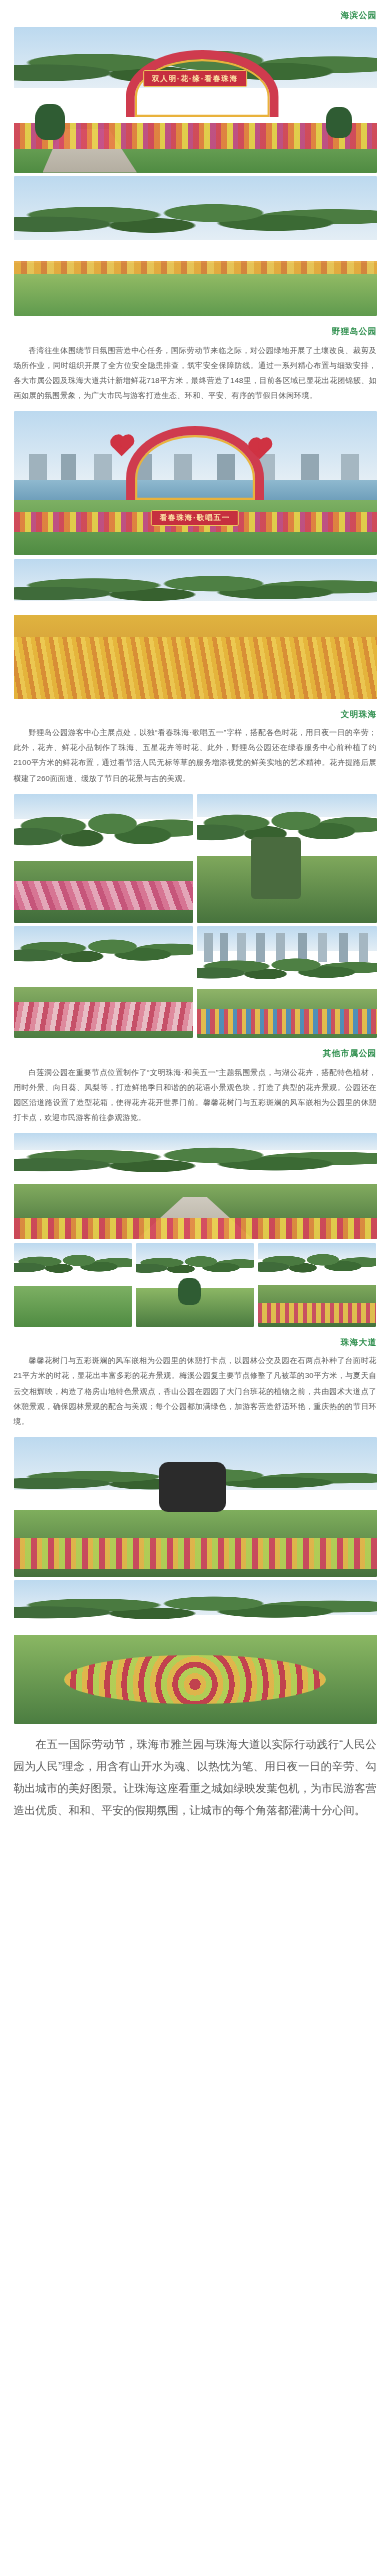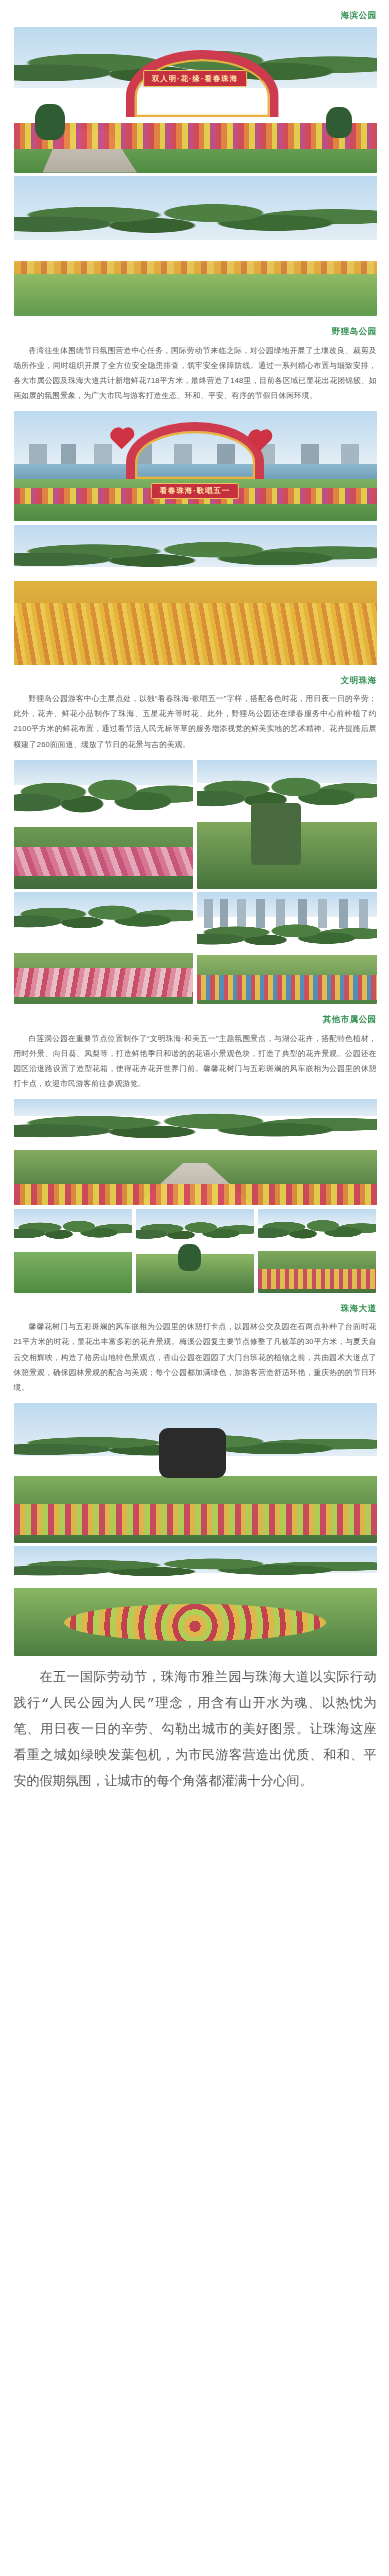--- a/index.html
+++ b/index.html
@@ -43,21 +43,21 @@
     border-radius: 1.1px;
   }
   .photo .sky {
     position: absolute; left: 0; right: 0; top: 0;
     background: linear-gradient(#bcd9ef, #e4eef5);
   }
 
   
   .ph-h260 { height: 146px; }
   .ph-h250 { height: 140px; }
-  .ph-h240 { height: 110px; text-align: center; }
+  .ph-h240 { height: 144px; text-align: center; }
   .ph-h230 { height: 129px; }
   .ph-h200 { height: 112px; }
   .ph-h190 { height: 106px; }
   .ph-h150 { height: 84px; }
 
   .trees {
     position: absolute; left: 0; right: 0;
     height: 46%;
     top: 8%;
     background:
@@ -148,27 +148,26 @@
     transform: rotate(-45deg);
     border-radius: 0 0 2.2px 0;
   }
   .redheart:before, .redheart:after {
     content: ""; position: absolute; width: 14.6px; height: 13.4px;
     background: #cf3242; border-radius: 50%;
   }
   .redheart:before { top: -7.3px; left: 0; }
   .redheart:after { left: 7.3px; top: 0; }
   .footer-note {
-    font-size: 13px;
+    font-size: 11px;
     line-height: 2.0;
     color: #555555;
     text-align: justify;
     margin: 9px 13.4px 5.6px 13.4px;
     text-indent: 2em;
-    font-family: Liberation Mono, monospace;
   }
 </style>
 </head>
 <body>
 
 <div class="page">
 
 
   <div class="section-title">海滨公园</div>
 

